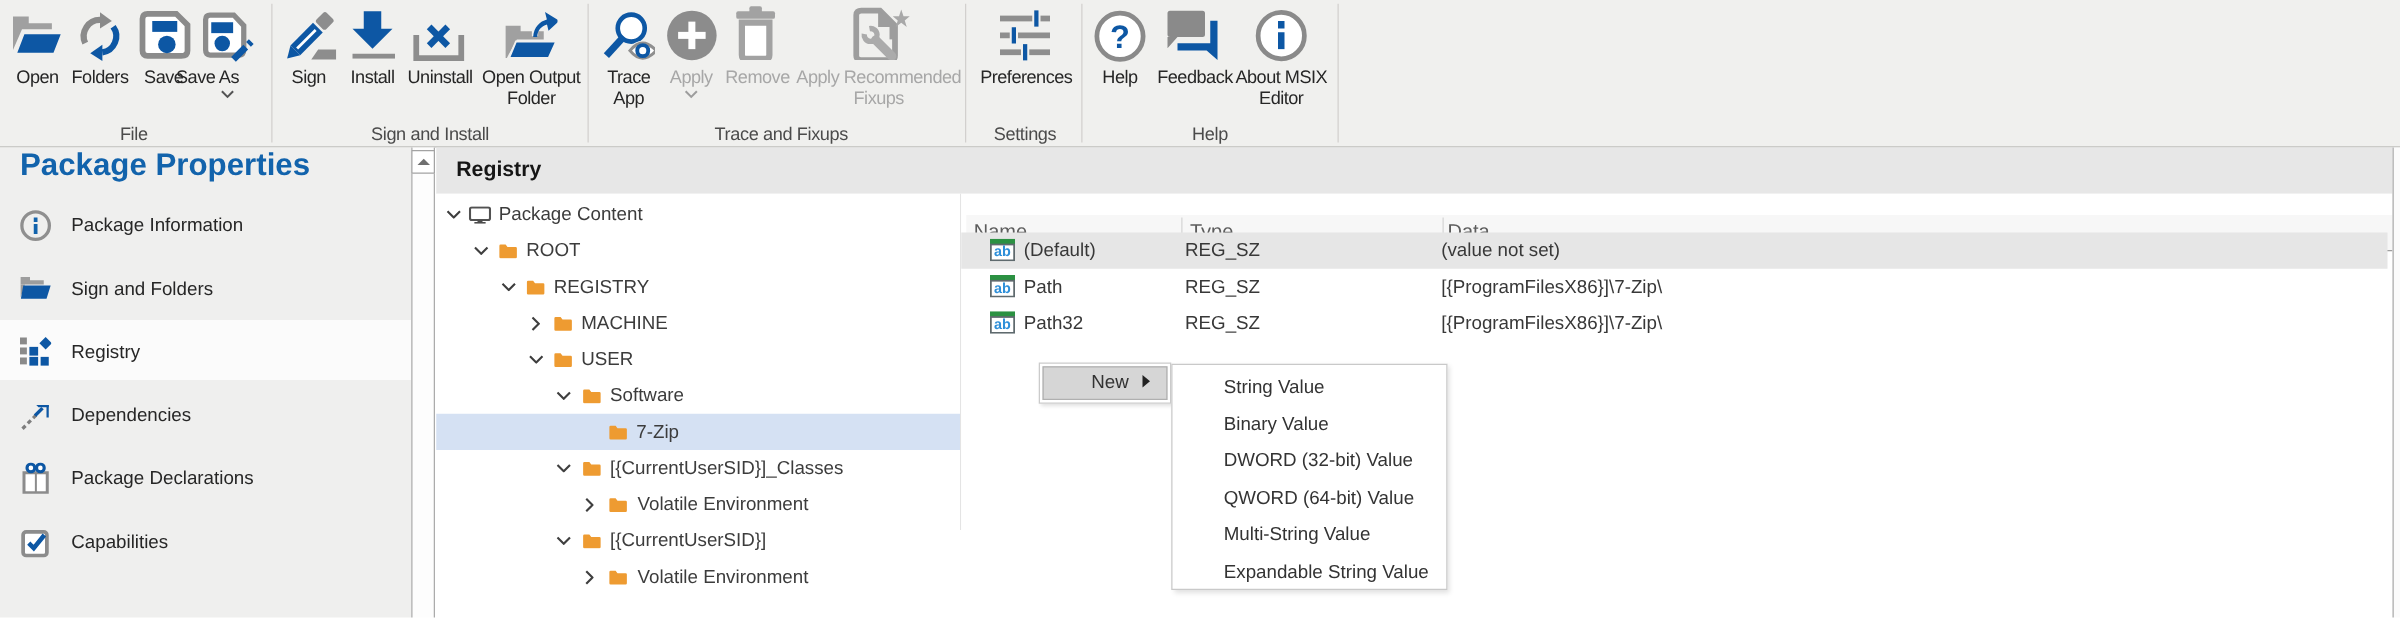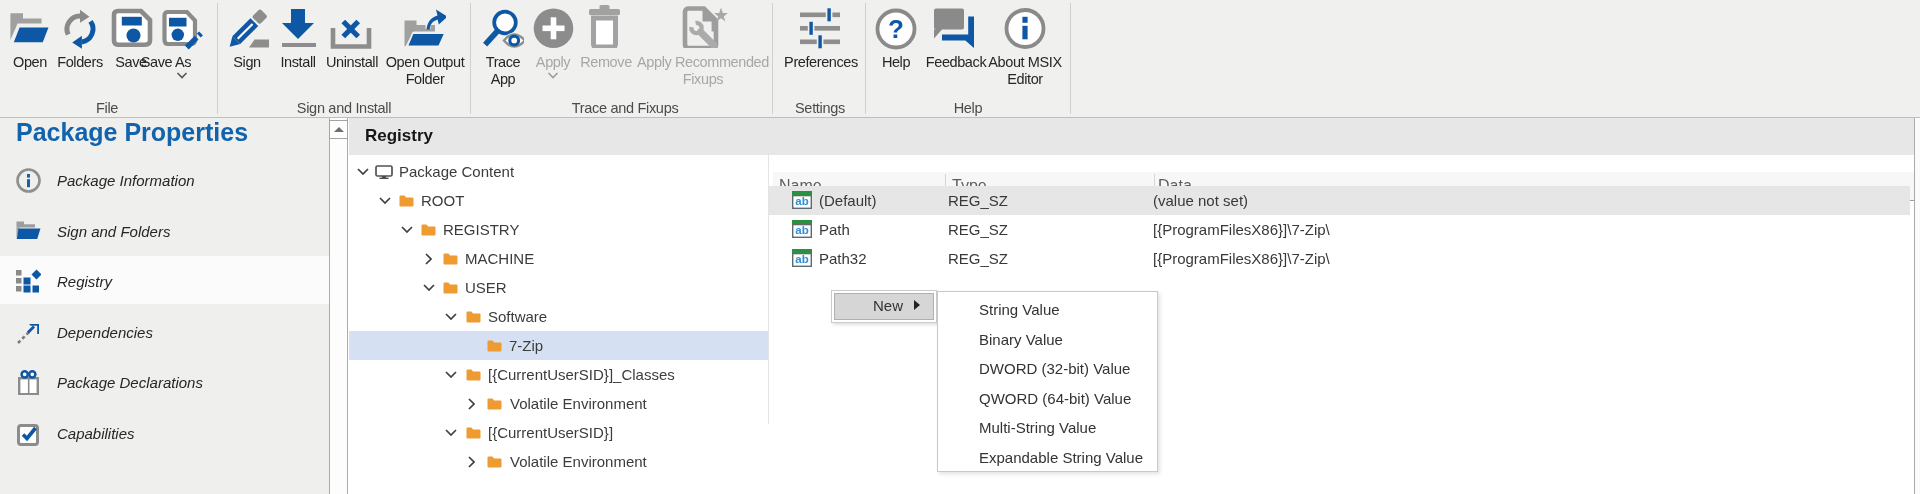--- a/index.html
+++ b/index.html
@@ -9,21 +9,21 @@
 #ribbon{position:absolute;left:0;top:0;width:1920px;height:117px;background:#f0f0ee;border-bottom:1px solid #bfbebc;}
 .sep{position:absolute;top:3px;height:111px;width:1px;background:#d2d0ce;}
 .glabel{position:absolute;top:100px;height:16px;line-height:16px;font-size:14.5px;letter-spacing:-0.3px;color:#4b4b4b;transform:translateX(-50%);white-space:nowrap;}
 .blabel{position:absolute;top:54px;font-size:14.5px;letter-spacing:-0.4px;line-height:17px;color:#262626;transform:translateX(-50%);white-space:nowrap;text-align:center;}
 .blabel.dis{color:#a7a7a7;}
 .tbi{position:absolute;top:6px;width:44px;height:44px;}
 .chev{position:absolute;width:12px;height:7px;}
 
 #sidebar{position:absolute;left:0;top:118px;width:329px;height:376px;background:#efefee;}
 #ptitle{position:absolute;left:16px;top:118px;font-size:25px;font-weight:bold;color:#1263ac;letter-spacing:0px;}
-.navitem{position:absolute;left:0;width:329px;height:51px;font-style:italic;}
+.navitem{position:absolute;left:0;width:329px;height:51px;}
 .navitem .nico{position:absolute;left:16px;top:13px;width:25px;height:25px;}
 .navitem .ntext{position:absolute;left:57px;top:0;height:51px;line-height:51px;font-size:15px;color:#262626;white-space:nowrap;}
 .navitem.sel{background:#fbfbfb;height:48px;}
 
 #lscroll{position:absolute;left:329px;top:118px;width:19px;height:376px;background:#fdfdfd;border-left:1px solid #ababab;border-right:1px solid #ababab;box-sizing:border-box;}
 #lsbtn{position:absolute;left:329px;top:120px;width:19px;height:19px;background:#fff;border:1px solid #a3a3a3;box-sizing:border-box;}
 #lsbtn:after{content:"";position:absolute;left:4px;top:6px;border-left:5px solid transparent;border-right:5px solid transparent;border-bottom:5px solid #6f6f6f;}
 #rscroll{position:absolute;left:1914px;top:118px;width:6px;height:376px;background:#fbfbfb;border-left:1px solid #aaaaaa;box-sizing:border-box;}
 
 #band{position:absolute;left:349px;top:118px;width:1565px;height:37px;background:#e7e7e7;}

